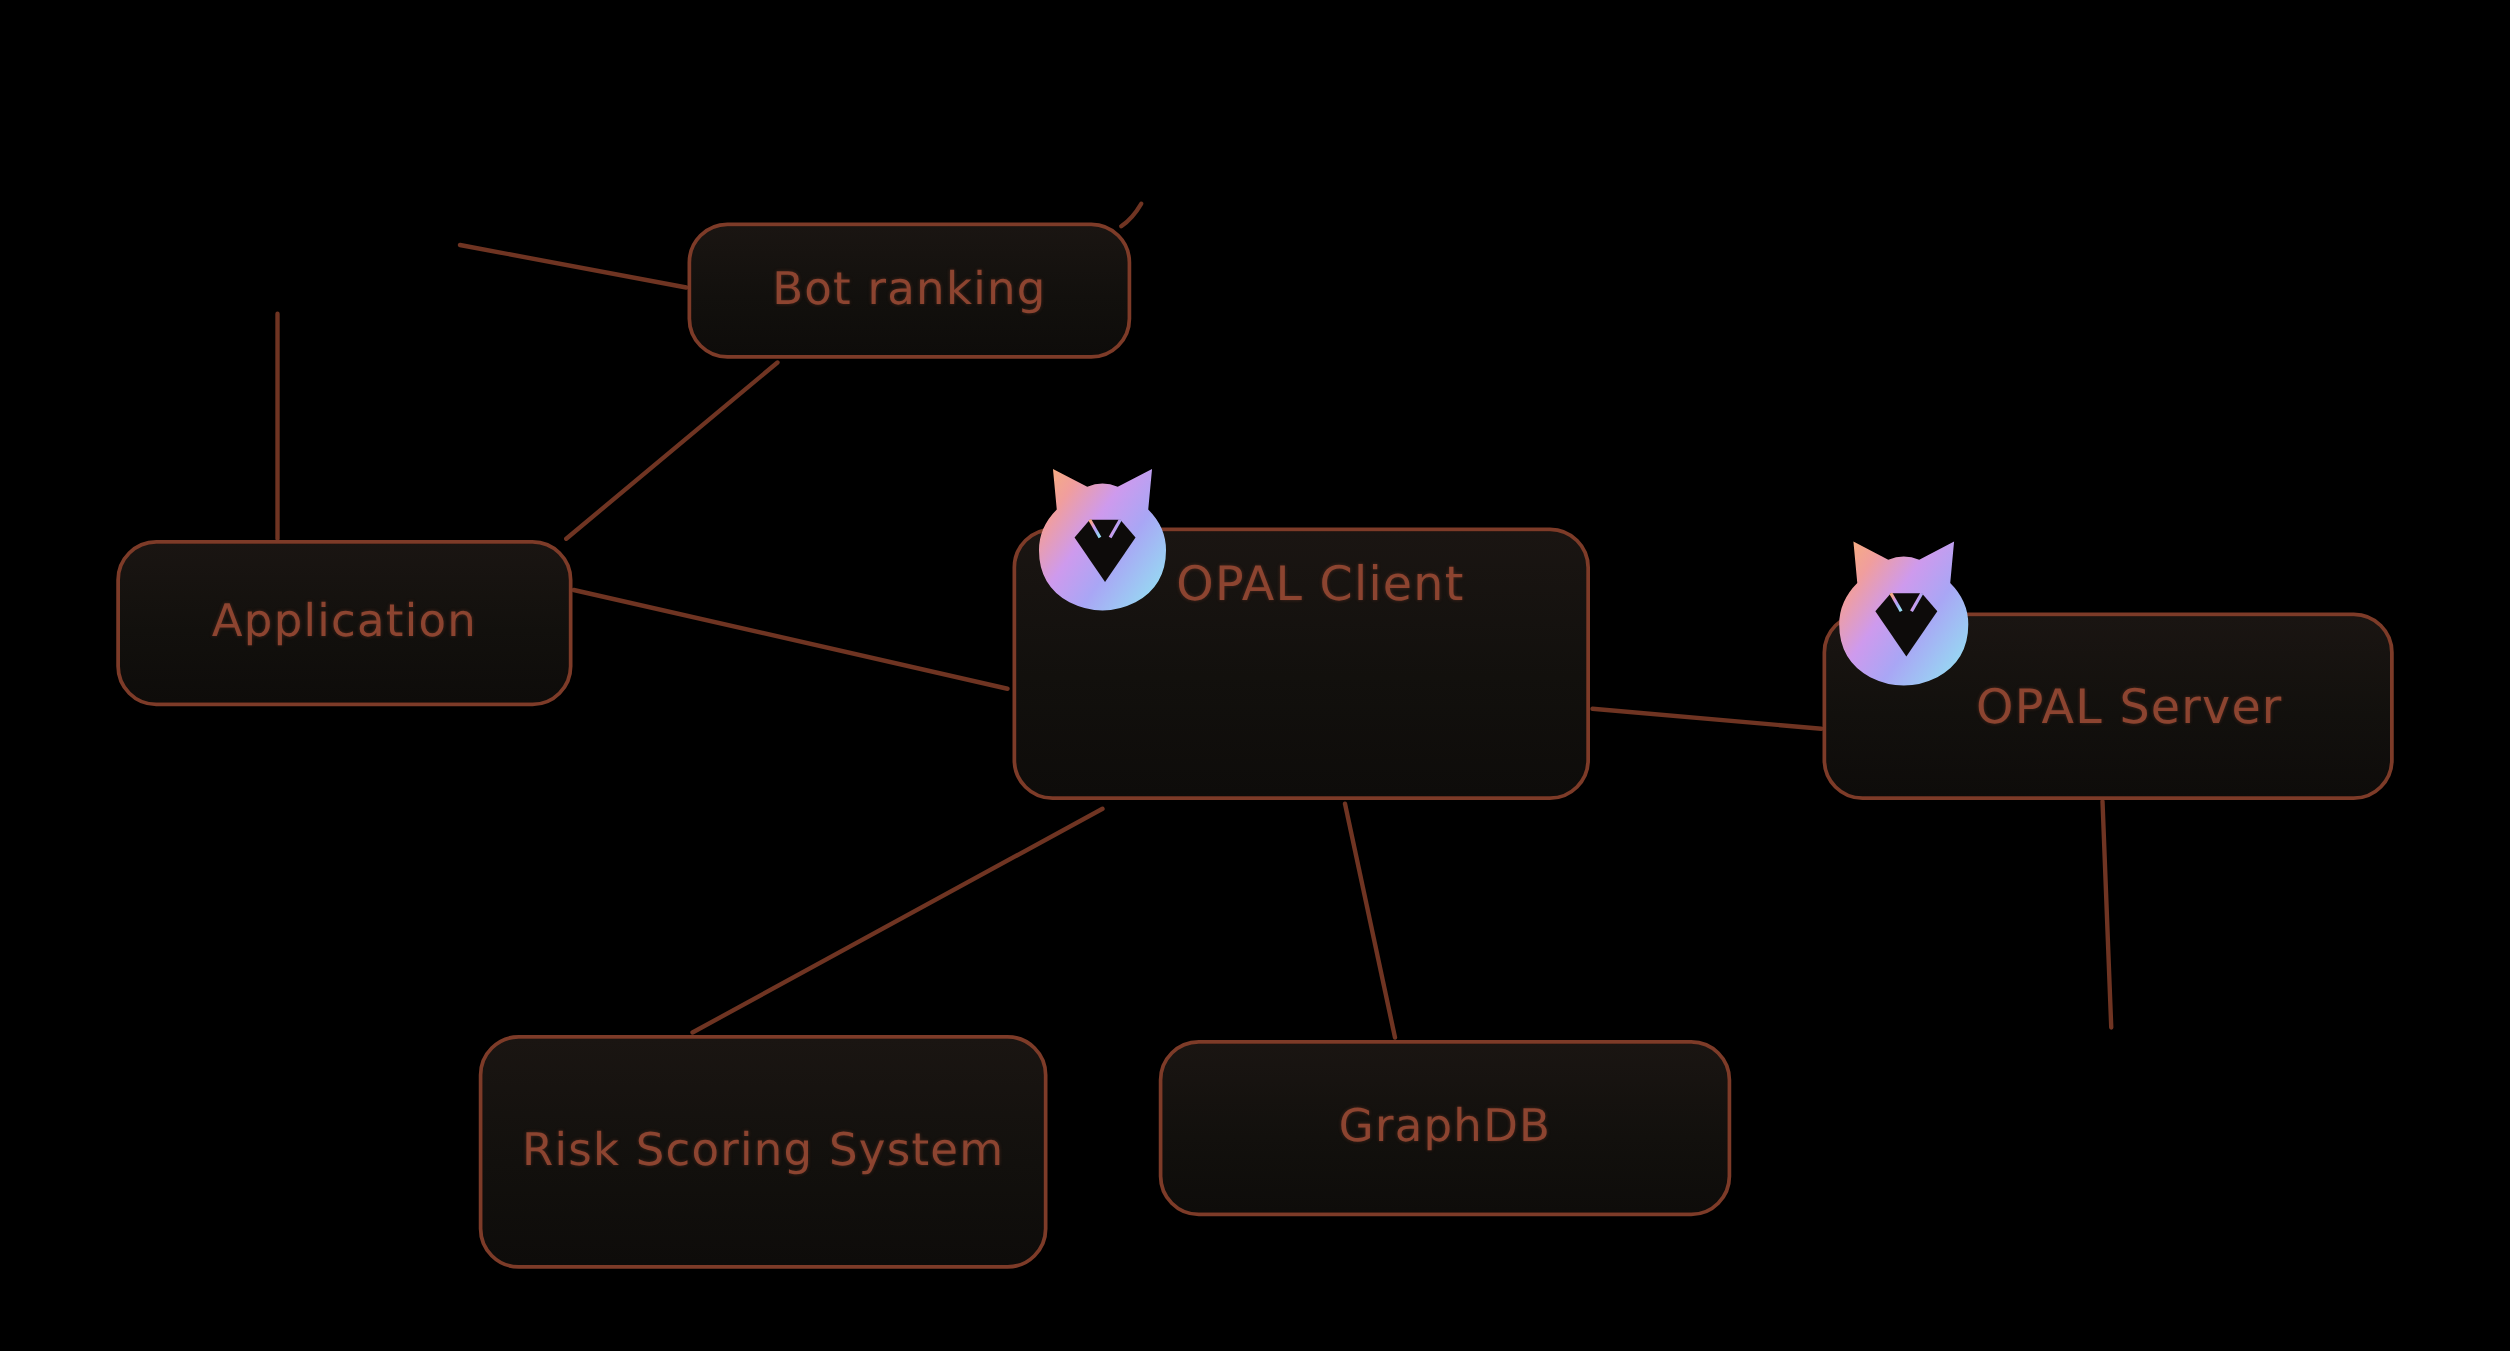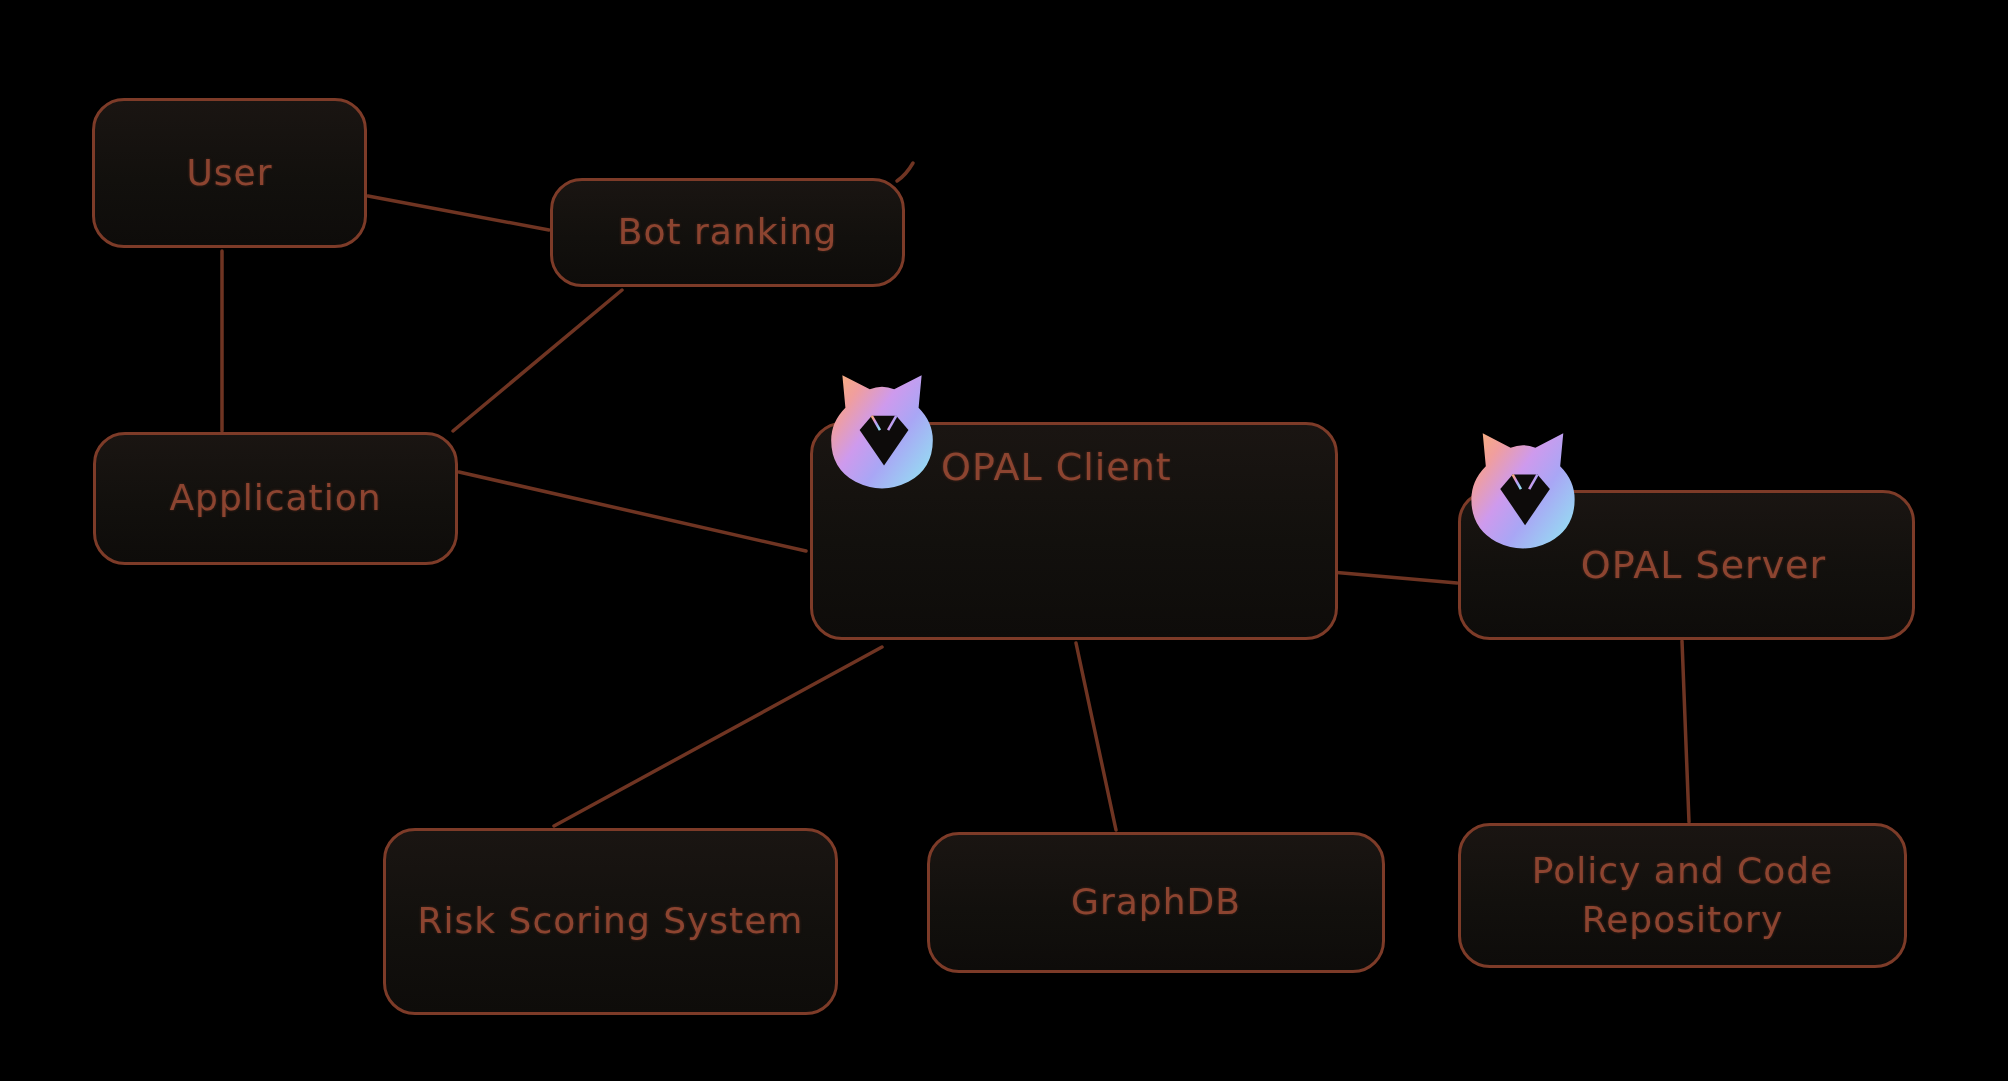--- a/index.html
+++ b/index.html
@@ -79,33 +79,30 @@
     <path d="M1274 567 L1457 583"></path>
     <path d="M882 647 L554 826"></path>
     <path d="M1076 643 L1116 830"></path>
     <path d="M1682 641 L1689 822"></path>
   </svg>
 
   <svg class="mark" xmlns="http://www.w3.org/2000/svg">
     <path d="M897 181 Q906 175 913 163" stroke="#6f3422" stroke-width="3.5" fill="none" stroke-linecap="round"></path>
   </svg>
 
-  <div class="node" style="left:92px;top:98px;width:275px;height:150px;">
-    <span class="label">User</span>
-  </div>
 
   <div class="node" style="left:93px;top:432px;width:365px;height:133px;">
     <span class="label">Application</span>
   </div>
 
   <div class="node" style="left:550px;top:178px;width:355px;height:109px;">
     <span class="label">Bot ranking</span>
   </div>
 
-  <div class="node" style="left:810px;top:422px;width:528px;height:218px;justify-content:flex-start;padding-left:29px;">
+  <div class="node" style="left:810px;top:422px;width:462px;height:218px;justify-content:flex-start;padding-left:29px;">
     <svg class="opal-logo" style="left:16px;top:-58px;" width="106" height="124" viewBox="0 0 104 122" xmlns="http://www.w3.org/2000/svg">
       <defs>
         <linearGradient id="opalgrad1" x1="0" y1="0" x2="1" y2="0.8">
           <stop offset="0%" stop-color="#F8B177"></stop>
           <stop offset="22%" stop-color="#F09E9E"></stop>
           <stop offset="45%" stop-color="#CE9AED"></stop>
           <stop offset="68%" stop-color="#A9A6F5"></stop>
           <stop offset="100%" stop-color="#96DAF2"></stop>
         </linearGradient>
       </defs>
@@ -143,18 +140,14 @@
   </div>
 
   <div class="node" style="left:383px;top:828px;width:455px;height:187px;">
     <span class="label">Risk Scoring System</span>
   </div>
 
   <div class="node" style="left:895px;top:832px;width:458px;height:141px;margin-left:32px;">
     <span class="label">GraphDB</span>
   </div>
 
-  <div class="node" style="left:1458px;top:823px;width:449px;height:145px;">
-    <span class="label">Policy and Code</span>
-    <span class="label">Repository</span>
-  </div>
 
 </div>
 
 </body></html>

